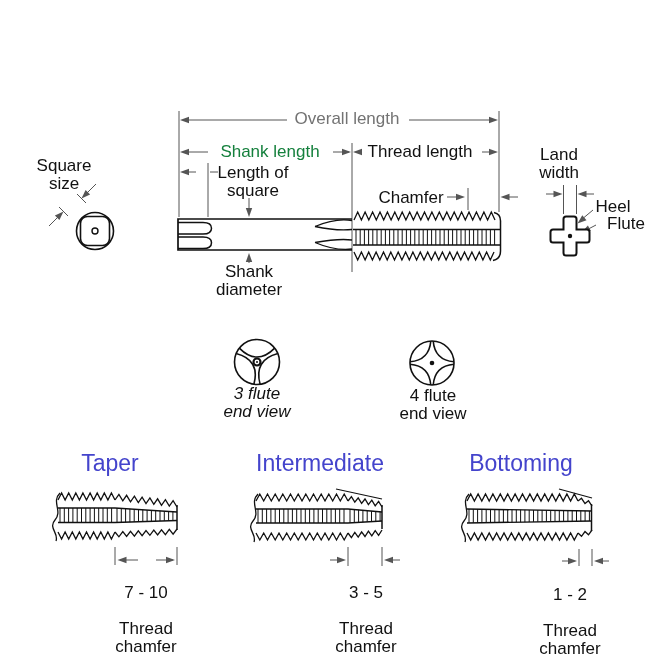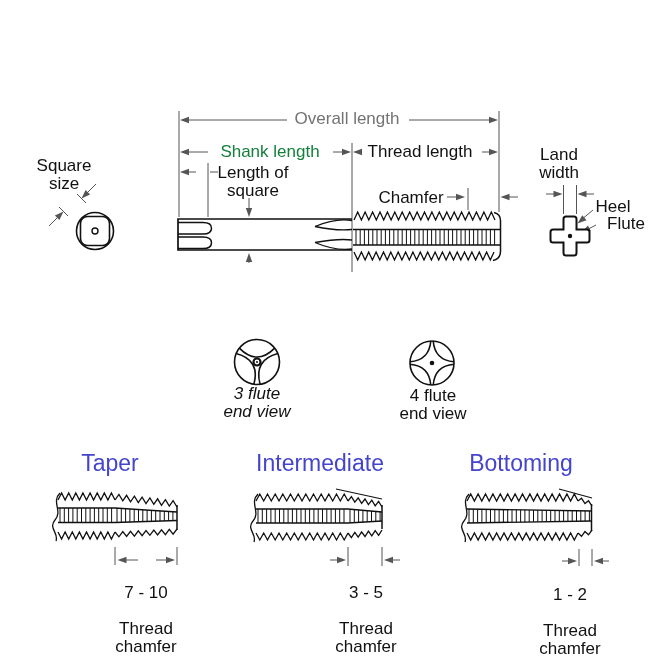--- a/index.html
+++ b/index.html
@@ -166,20 +166,22 @@
 <div class="label" style="left: 347px; top: 110px; color: #737373;">Overall length</div>
 <div class="label" style="left: 270px; top: 143px; color: #15803d;">Shank length</div>
 <div class="label" style="left: 420px; top: 143px; color: rgb(17, 17, 17);">Thread length</div>
 <div class="label" style="left: 253px; top: 164px; color: rgb(17, 17, 17);">Length of
 square</div>
 <div class="label" style="left: 411px; top: 189px; color: rgb(17, 17, 17);">Chamfer</div>
 <div class="label" style="left: 559px; top: 146px; color: rgb(17, 17, 17);">Land
 width</div>
 <div class="label" style="left: 613px; top: 198px; color: rgb(17, 17, 17);">Heel</div>
 <div class="label" style="left: 618px; top: 215px; color: rgb(17, 17, 17); margin-left: 8px;">Flute</div>
+<div class="label" style="left: 249px; top: 263px; color: rgb(17, 17, 17);">Shank
+diameter</div>
 
 <div class="label" style="left: 257px; top: 385px; color: rgb(17, 17, 17); font-style: italic;">3 flute
 end view</div>
 <div class="label" style="left: 433px; top: 387px; color: rgb(17, 17, 17);">4 flute
 end view</div>
 
 <div class="heading" style="left: 110px; top: 452px; color: rgb(68, 68, 204);">Taper</div>
 <div class="heading" style="left: 521px; top: 452px; color: rgb(68, 68, 204);">Bottoming</div>
 <div class="heading" style="left: 320px; top: 452px; color: rgb(68, 68, 204);">Intermediate</div>
 

